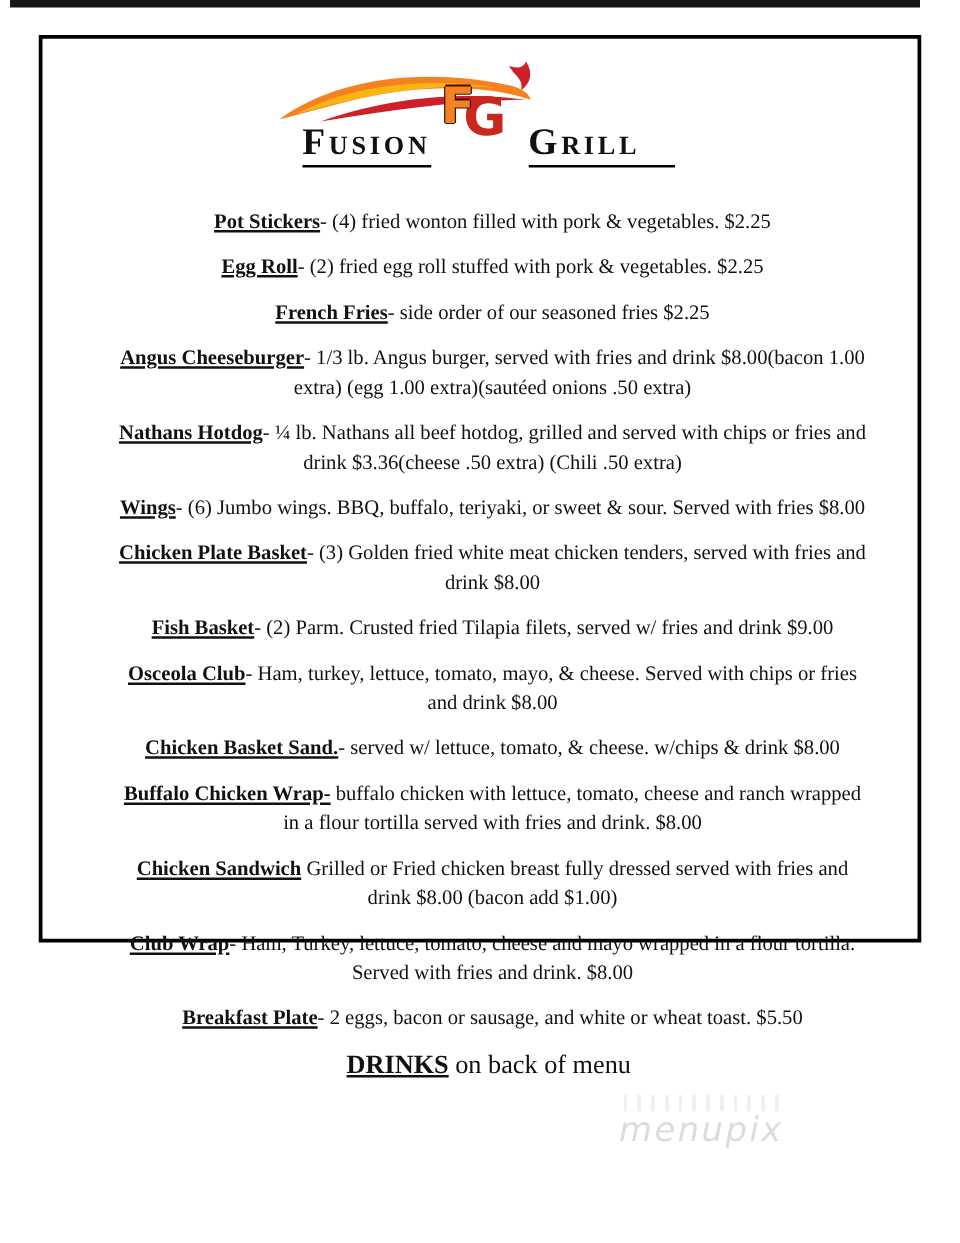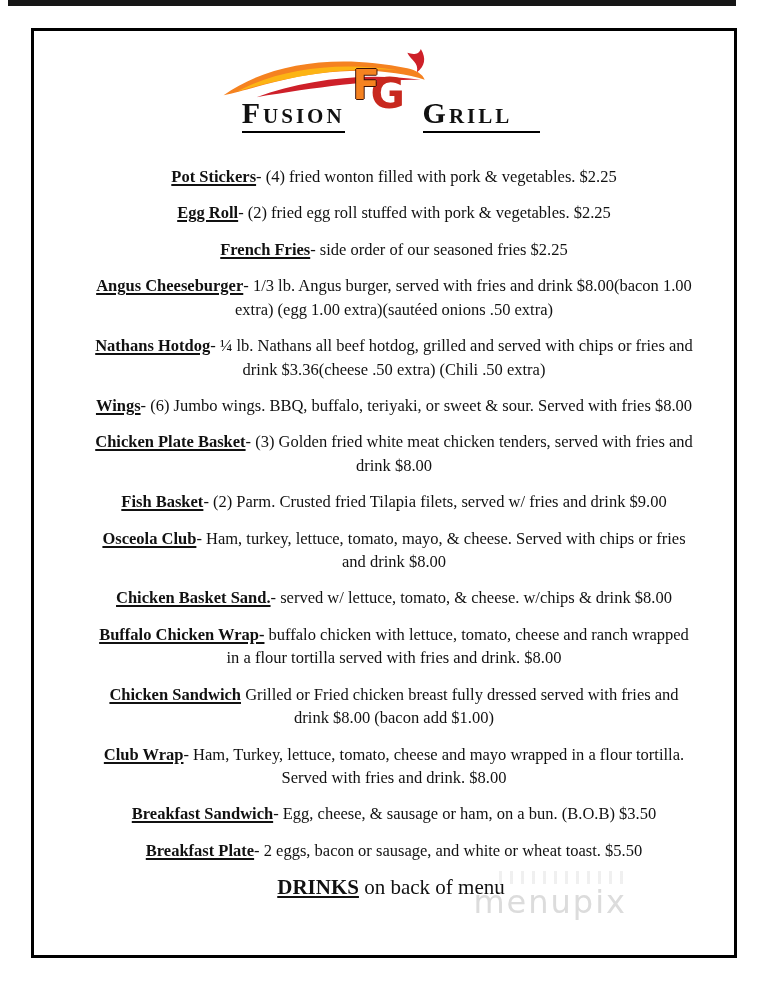--- a/index.html
+++ b/index.html
@@ -19,21 +19,21 @@
     font-family:"Liberation Serif","DejaVu Serif",serif;
     color:var(--ink);
     position:relative;
     overflow:hidden;
   }
   .top-strip{
     position:absolute;top:0;left:8px;width:728px;height:6px;
     background:#161616;
   }
   .border-box{
-    position:absolute;left:31px;top:28px;width:706px;height:930px;
+    position:absolute;left:31px;top:28px;width:706px;height:726px;
     border:3px solid #000000;
     background:#ffffff;
     padding:14px 44px 0 58px;
   }
   
   .logo{
     position:relative;
     display:flex;
     justify-content:center;
     align-items:baseline;
@@ -111,24 +111,25 @@
     pointer-events:none;
   }
   .wm-bars{
     width:128px;height:13px;margin-bottom:2px;
     background:repeating-linear-gradient(90deg,
       #ececec 0 3px, transparent 3px 11px);
     opacity:.8;
   }
   .wm-text{
     font-family:"DejaVu Sans","Liberation Sans",sans-serif;
-    font-size:32px;
+    font-size:27px;
     letter-spacing:2px;
     color:var(--watermark);
     line-height:1;
+    font-style:italic;
   }
 </style>
 </head>
 <body>
 
 <div class="top-strip"></div>
 
 <div class="border-box">
 
   <header class="logo">
@@ -166,21 +167,20 @@
   <p class="item"><strong class="iname">Osceola Club</strong><span class="idesc">- Ham, turkey, lettuce, tomato, mayo, &amp; cheese. Served with chips or fries and drink $8.00</span></p>
 
   <p class="item"><strong class="iname">Chicken Basket Sand.</strong><span class="idesc">- served w/ lettuce, tomato, &amp; cheese. w/chips &amp; drink $8.00</span></p>
 
   <p class="item"><strong class="iname">Buffalo Chicken Wrap-</strong><span class="idesc"> buffalo chicken with lettuce, tomato, cheese and ranch wrapped in a flour tortilla served with fries and drink. $8.00</span></p>
 
   <p class="item"><strong class="iname">Chicken Sandwich</strong><span class="idesc"> Grilled or Fried chicken breast fully dressed served with fries and drink $8.00 (bacon add $1.00)</span></p>
 
   <p class="item"><strong class="iname">Club Wrap</strong><span class="idesc">- Ham, Turkey, lettuce, tomato, cheese and mayo wrapped in a flour tortilla. Served with fries and drink. $8.00</span></p>
 
-  <p class="item"><strong class="iname">Breakfast Sandwich</strong><span class="idesc">- Egg, cheese, &amp; sausage or ham, on a bun. (B.O.B) $3.50</span></p>
 
   <p class="item"><strong class="iname">Breakfast Plate</strong><span class="idesc">- 2 eggs, bacon or sausage, and white or wheat toast. $5.50</span></p>
 </main>
 
   <p class="drinks"><strong>DRINKS</strong><span> on back of menu</span></p>
 
 </div>
 
 <div class="watermark">
   <div class="wm-bars"></div>

